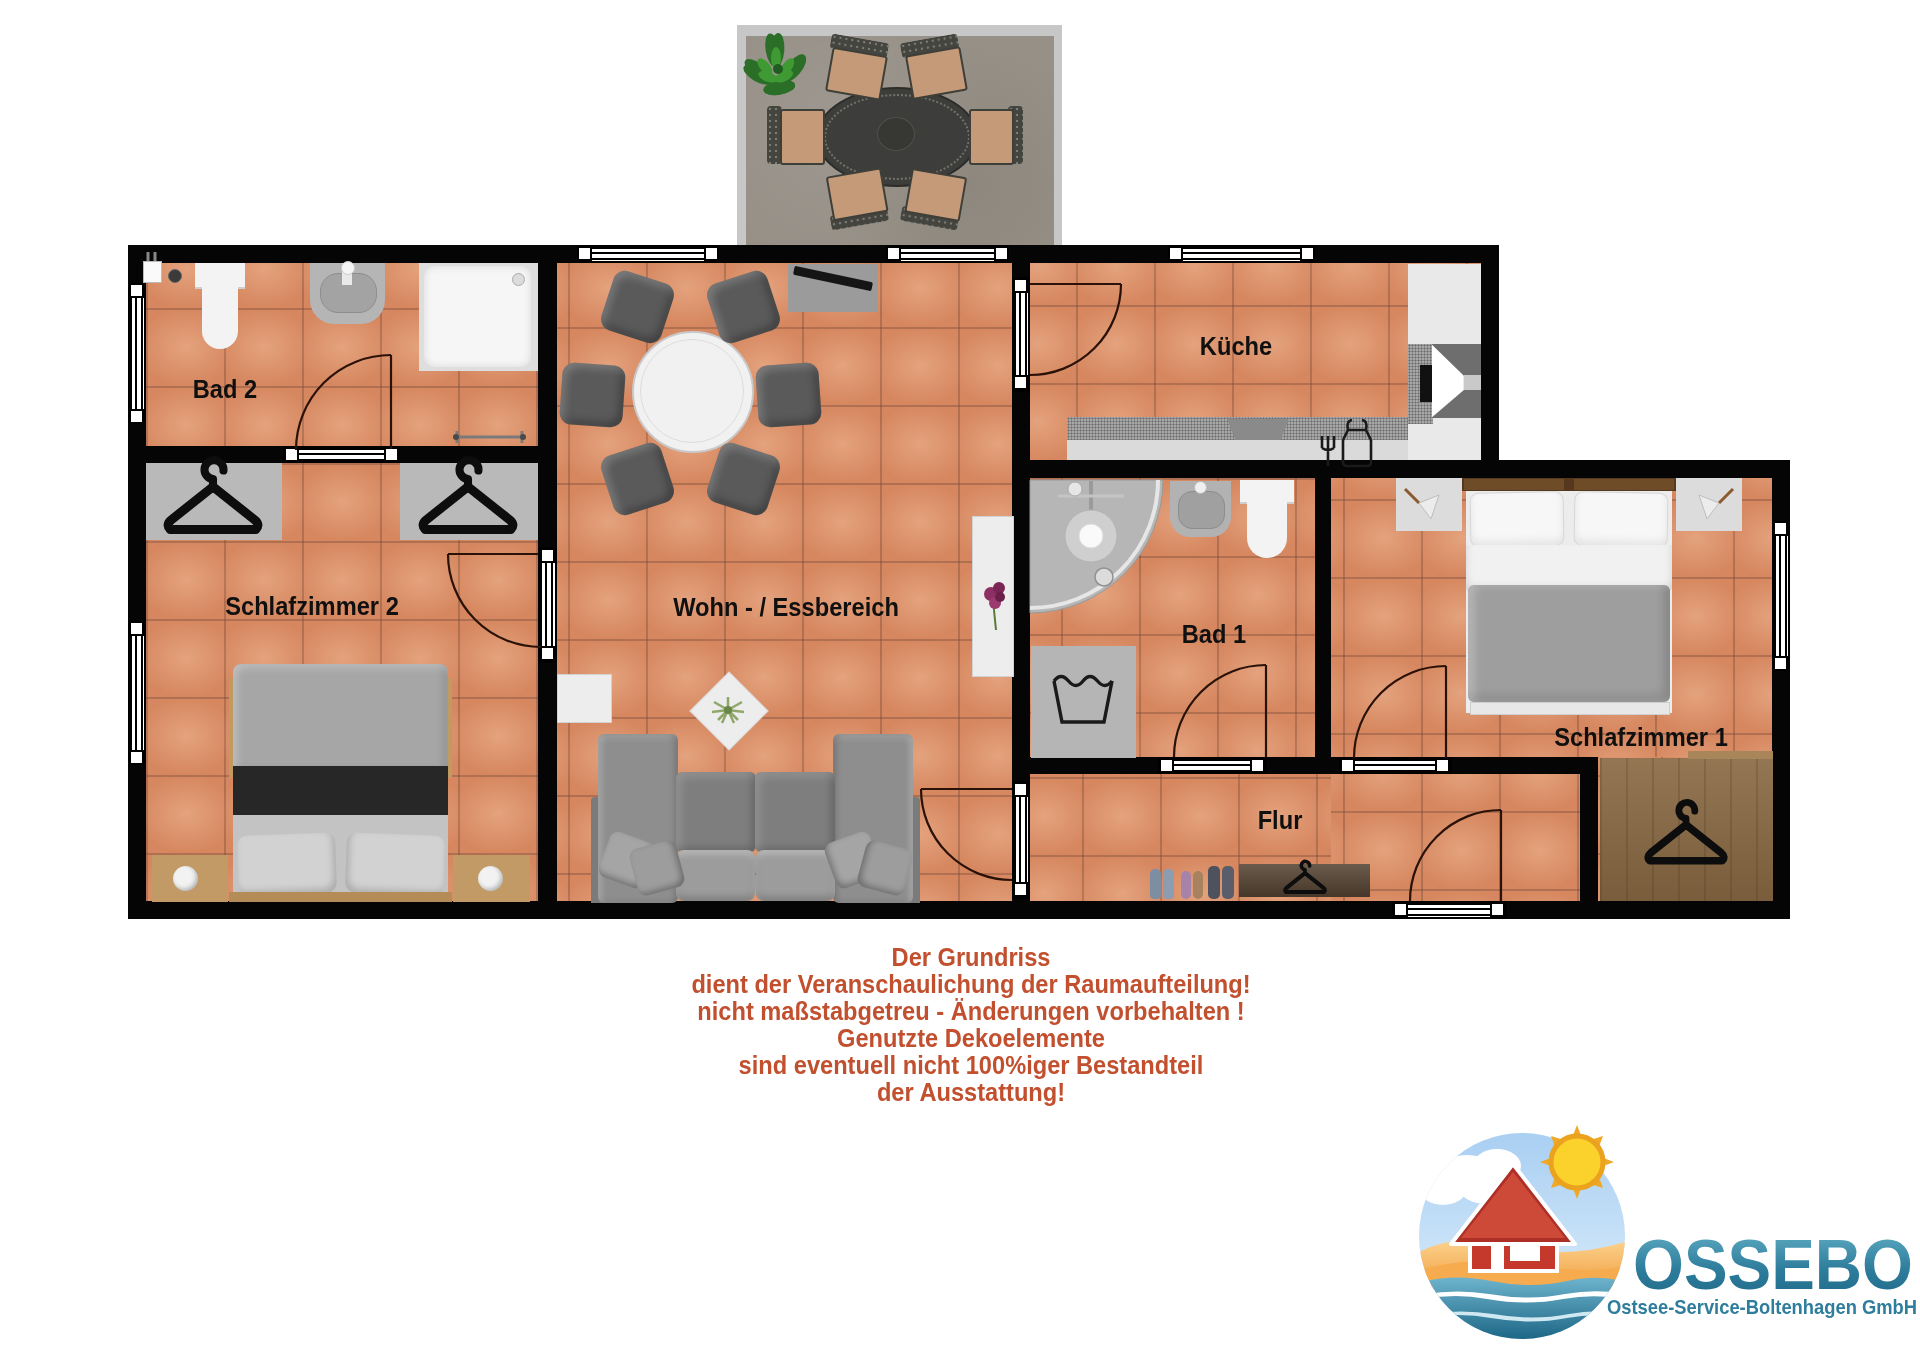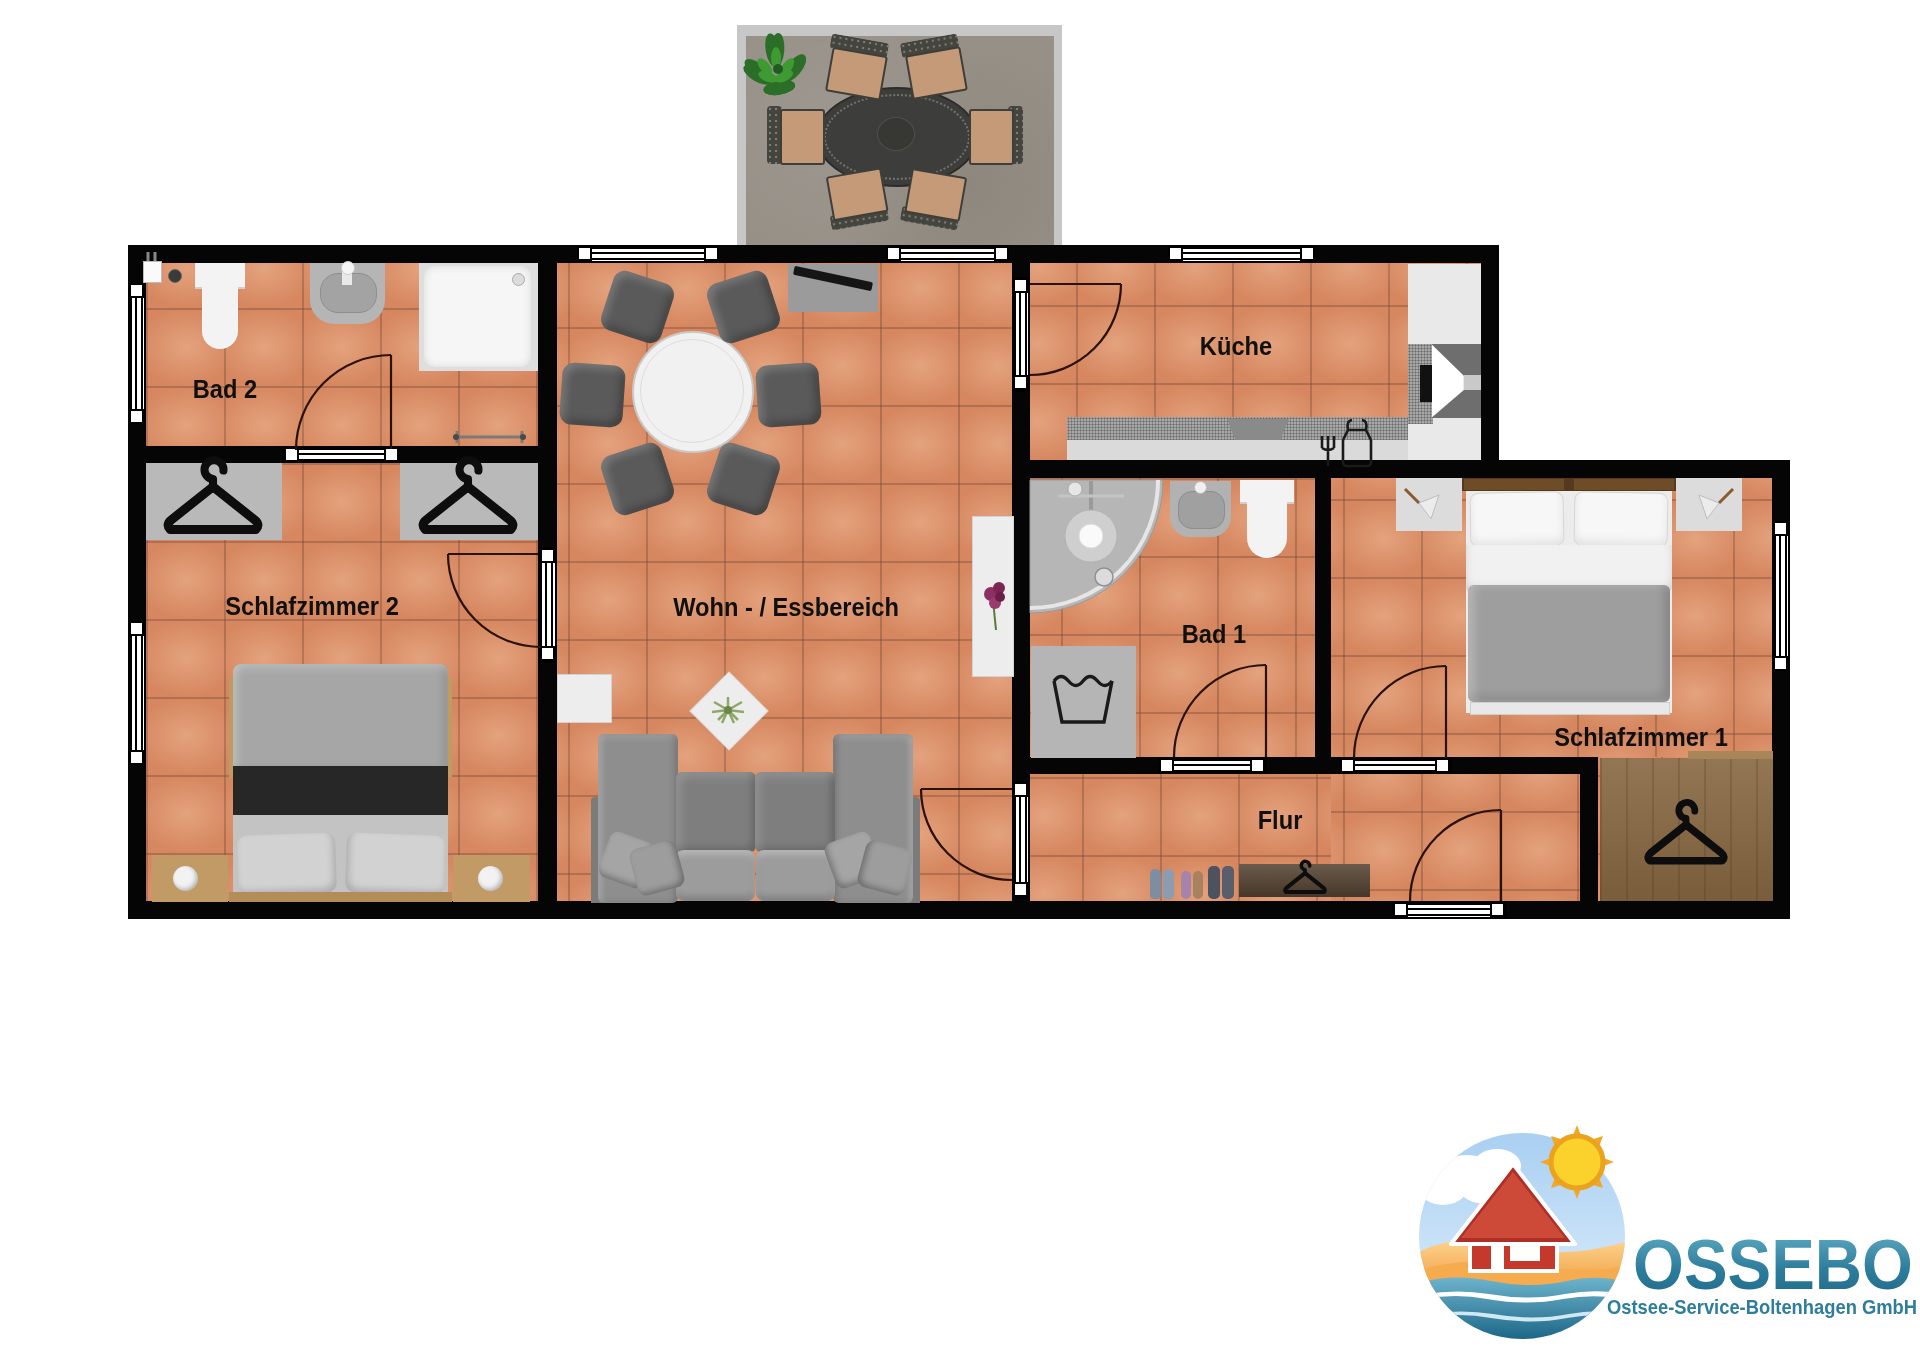--- a/index.html
+++ b/index.html
@@ -417,20 +417,30 @@
 <div class="lbl" style="left:786px;top:607px;">Wohn - / Essbereich</div>
 
 <div class="lbl" style="left:1236px;top:346px;">Küche</div>
 
 <div class="lbl" style="left:1214px;top:634px;">Bad 1</div>
 
 <div class="lbl" style="left:1641px;top:737px;">Schlafzimmer 1</div>
 
 <div class="lbl" style="left:1280px;top:820px;">Flur</div>
 
+<div class="abs" style="left:971px;top:944px;transform:translateX(-50%);text-align:center;color:#c2502e;font-weight:bold;font-size:25px;line-height:27px;white-space:nowrap;">
+      <div style="transform:scale(0.945,1);transform-origin:50% 50%;">
+Der Grundriss<br>
+dient der Veranschaulichung der Raumaufteilung!<br>
+nicht maßstabgetreu - Änderungen vorbehalten !<br>
+Genutzte Dekoelemente<br>
+sind eventuell nicht 100%iger Bestandteil<br>
+der Ausstattung!
+</div>
+    </div>
 
 <svg class="abs" style="left:1395px;top:1120px;" width="525" height="238" viewBox="0 0 525 238">
 <defs>
 <clipPath id="lc">
           <circle cx="127" cy="116" r="103"></circle>
         </clipPath>
 <linearGradient id="sky" x1="0" y1="0" x2="0" y2="1">
 <stop offset="0" stop-color="#a9cff2"></stop>
           <stop offset="1" stop-color="#e2f1fc"></stop>
 </linearGradient>

